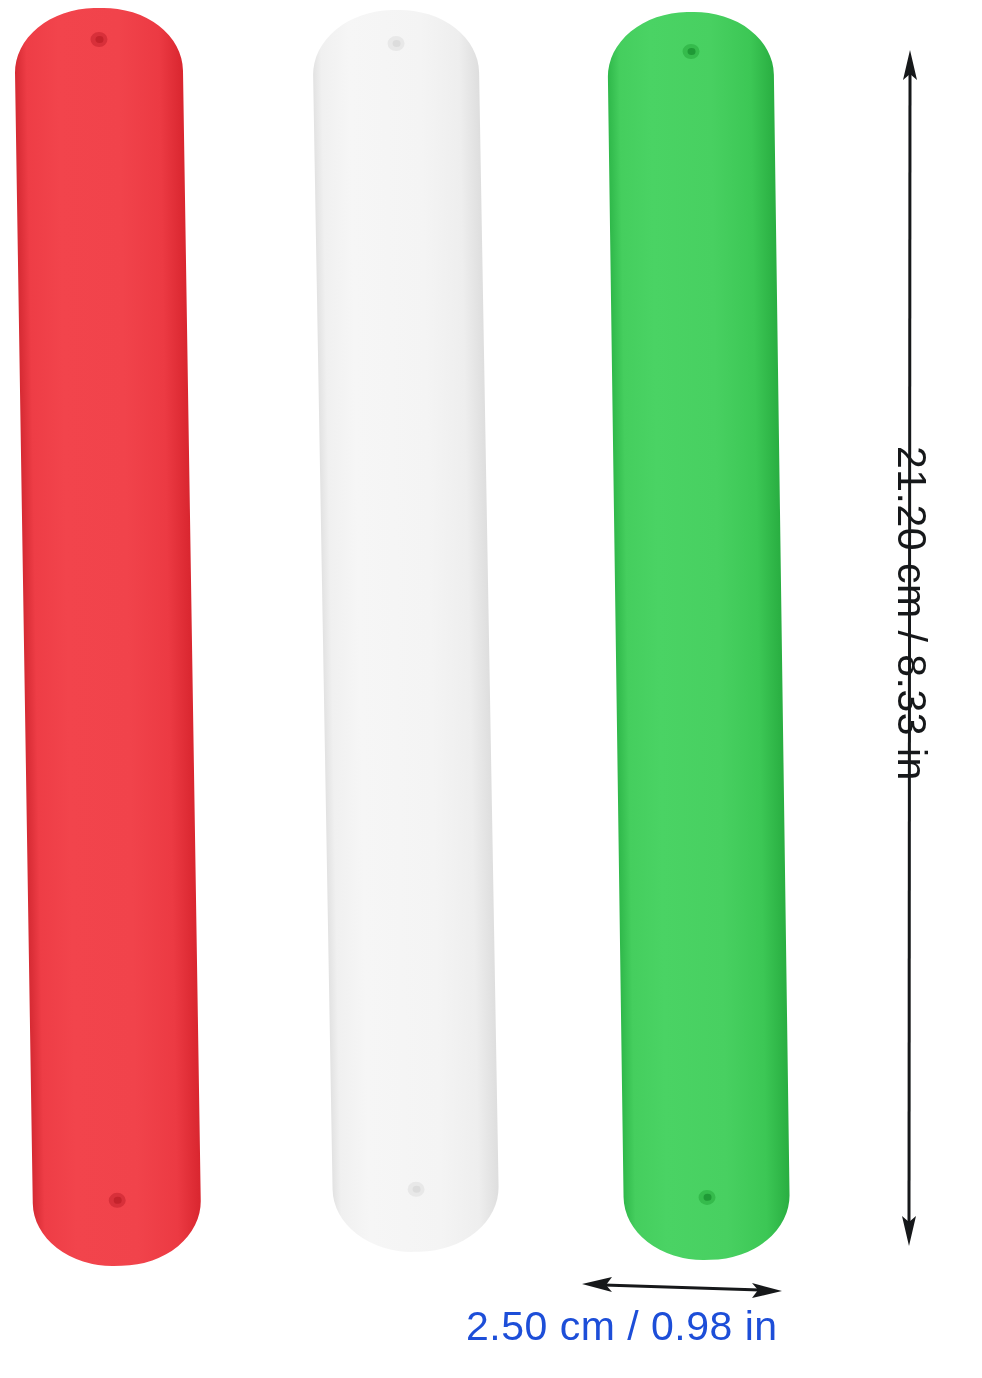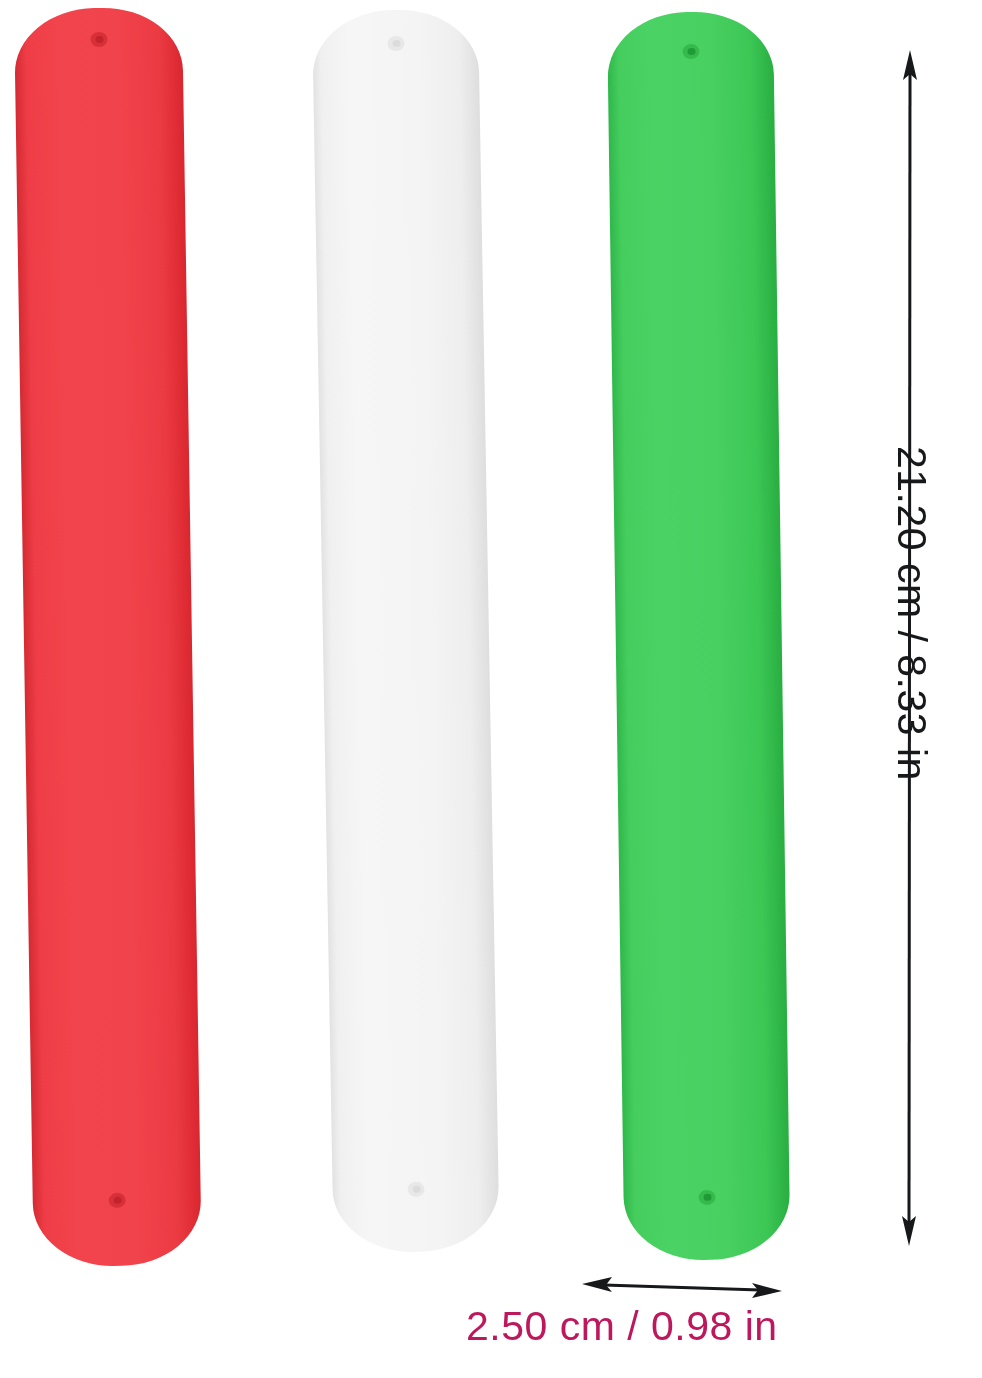--- a/index.html
+++ b/index.html
@@ -139,21 +139,21 @@
     font-size: 41px;
     color: #16181a;
     white-space: nowrap;
     letter-spacing: 0.5px;
   }
   #horizontal-dimension-label {
     position: absolute;
     left: 466px;
     top: 1303px;
     font-size: 41px;
-    color: #be185d;
+    color: #1d4ed8;
     white-space: nowrap;
     letter-spacing: 0.5px;
   }
 </style>
 </head>
 <body>
 
 <div id="scene">
 
   <div class="bracelet" id="bracelet-red">

